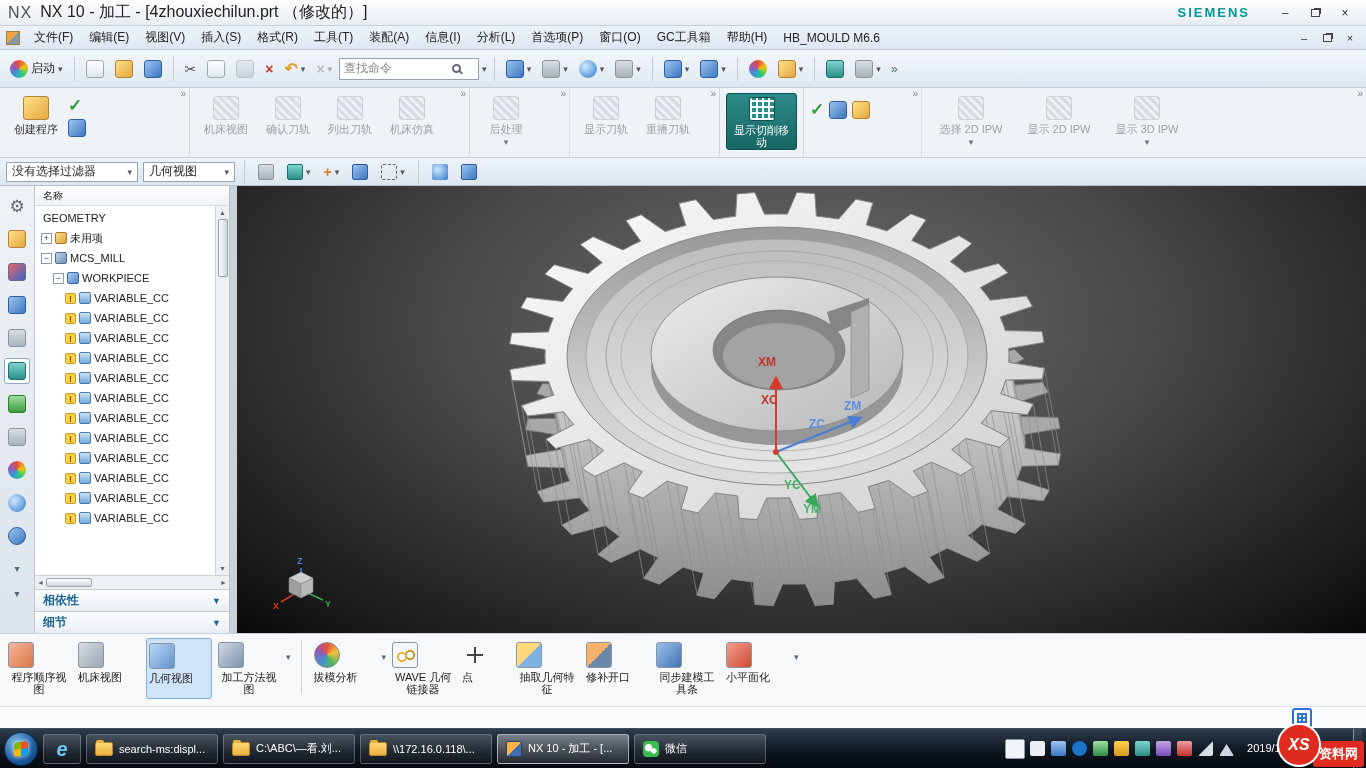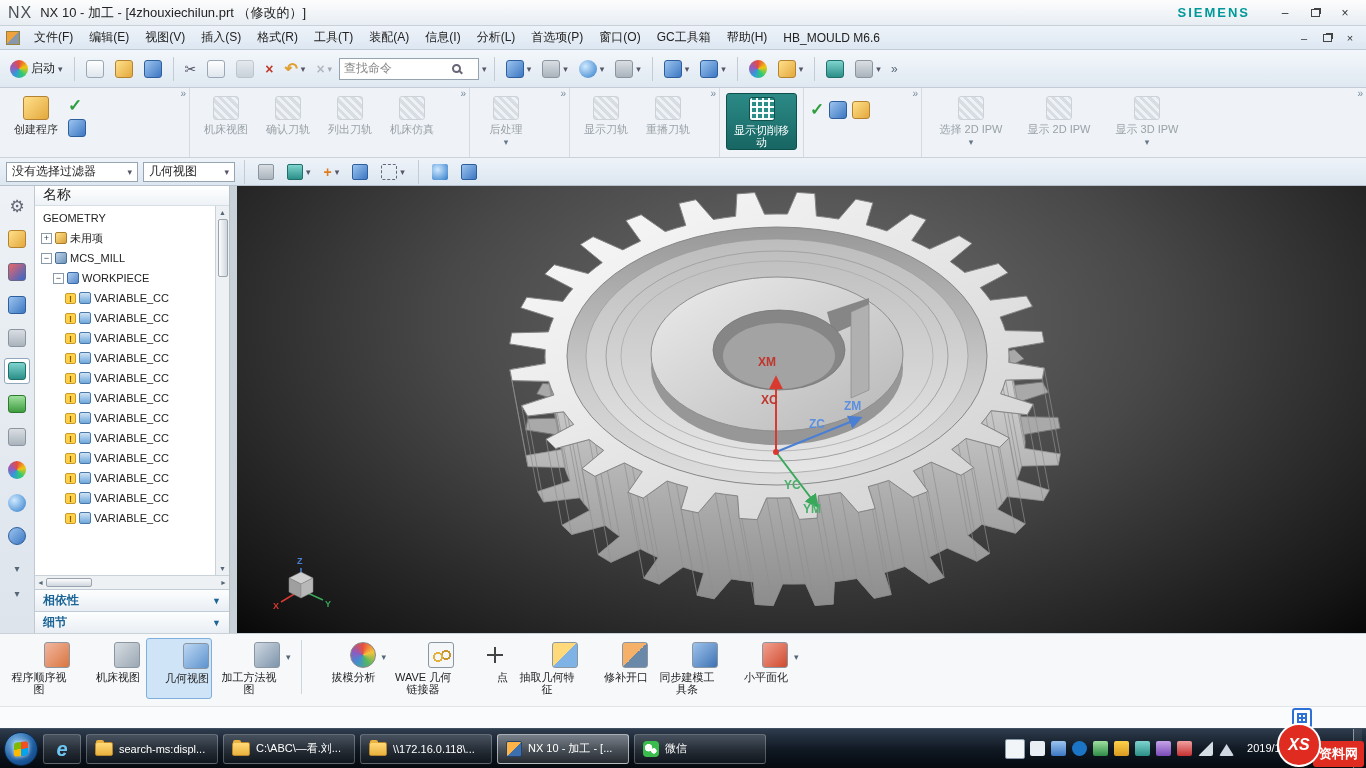--- a/index.html
+++ b/index.html
@@ -3,21 +3,21 @@
 <meta charset="utf-8">
 <style>
 *{margin:0;padding:0;box-sizing:border-box}
 html,body{width:1366px;height:768px;overflow:hidden}
 body{font-family:"Liberation Sans",sans-serif;font-size:12px;color:#222;background:#fff;position:relative}
 .abs{position:absolute}
 .vsep{width:1px;height:24px;background:#c3ccd5;margin:0 4px;flex:none}
 
 #titlebar{left:0;top:0;width:1366px;height:26px;background:linear-gradient(#fdfdfd,#e7edf3);border-bottom:1px solid #c8d0d8;display:flex;align-items:center;padding:0 8px;gap:8px}
 #nxlogo{font-weight:normal;font-size:16px;color:#4a5258;letter-spacing:1px}
-#apptitle{font-size:13px;color:#222}
+#apptitle{font-size:16px;color:#222}
 #brand{margin-left:auto;color:#009999;font-weight:bold;letter-spacing:2px;font-size:13px}
 .winctl{display:flex;gap:4px;margin-left:14px}
 .wbtn{width:26px;height:18px;display:flex;align-items:center;justify-content:center;font-size:12px;color:#333;border-radius:2px}
 .restbox{width:9px;height:8px;border:1px solid #444;box-shadow:2px -2px 0 -1px #444}
 
 #menubar{left:0;top:26px;width:1366px;height:24px;background:linear-gradient(#eef3f9,#dde7f2);border-bottom:1px solid #c2ccd6;display:flex;align-items:center;padding:0 6px;gap:2px}
 #menugrid{width:14px;height:14px;background:linear-gradient(135deg,#f0a23c 0 50%,#8898a8 50%);border:1px solid #98823c;margin-right:4px;flex:none}
 #menu-items{display:flex;align-items:center}
 .mitem{padding:3px 8px;border-radius:2px;white-space:nowrap}
 .mdictl{margin-left:auto;display:flex;gap:3px}
@@ -66,21 +66,21 @@
 
 #main{left:0;top:186px;width:1366px;height:447px;background:#e8ecf0}
 #rail{left:0;top:0;width:35px;height:447px;background:linear-gradient(#eef2f6,#dde4ec);border-right:1px solid #c0c8d0;display:flex;flex-direction:column;align-items:center;position:absolute}
 .rlic{width:26px;height:26px;border-radius:3px;margin-top:7px;display:flex;align-items:center;justify-content:center;flex:none}
 .rlic.active{background:#ffffff;border:1px solid #8fa8c0;box-shadow:0 0 0 1px #fff inset}
 .railchev{margin-top:14px;color:#567;font-size:10px}
 
 #navpanel{left:35px;top:0;width:195px;height:447px;background:#fff;border-right:1px solid #b8c0c8;display:flex;flex-direction:column;position:absolute}
 .ptitle{height:22px;display:flex;justify-content:space-between;align-items:center;padding:0 6px;border-bottom:1px solid #c2cad2;font-size:12px;background:#fbfcfe;flex:none}
 .undock{width:10px;height:9px;border:1px solid #445;flex:none}
-.phead{height:20px;border-bottom:1px solid #d5dde5;display:flex;padding:0 8px;font-size:14px;background:linear-gradient(#ffffff,#eef2f6);flex:none}
+.phead{height:20px;border-bottom:1px solid #d5dde5;display:flex;align-items:center;padding:0 8px;font-size:10px;background:linear-gradient(#ffffff,#eef2f6);flex:none}
 .tree{flex:1;position:relative;overflow:hidden;padding-top:2px}
 .trow{display:flex;align-items:center;gap:3px;height:20px;font-size:11px;white-space:nowrap;padding-right:16px}
 .texp{width:11px;height:11px;border:1px solid #8899aa;background:#fff;font-size:9px;line-height:9px;text-align:center;color:#345;flex:none}
 .tico{width:12px;height:12px;border-radius:2px;flex:none}
 .unic{background:linear-gradient(135deg,#ffe08a,#d9a23a);border:1px solid #a87d2c}
 .mcsic{background:linear-gradient(135deg,#bcd3e8,#6e93b8);border:1px solid #4a6f94}
 .wpic{background:linear-gradient(135deg,#aecdf0,#5588c8);border:1px solid #3a6aa8}
 .opic{background:linear-gradient(#cfe2f3,#6fa8dc);border:1px solid #4a79a8}
 .warn{width:11px;height:11px;background:#ffd24a;border:1px solid #c9992a;border-radius:2px;color:#7a5800;font-size:9px;font-weight:bold;text-align:center;line-height:10px;flex:none}
 .vscroll{position:absolute;right:0;top:0;bottom:0;width:14px;background:#eef1f4;border-left:1px solid #c9d1d9;display:flex;flex-direction:column;align-items:center}
@@ -89,21 +89,21 @@
 .hscroll{height:14px;background:#eef1f4;border-top:1px solid #c9d1d9;display:flex;align-items:center;padding:0 2px;gap:2px;flex:none}
 .hthumb{width:46px;height:9px;background:linear-gradient(#fdfdfd,#cfd6dd);border:1px solid #9aa4ae;border-radius:2px}
 .secbar{height:22px;display:flex;align-items:center;justify-content:space-between;padding:0 8px;background:linear-gradient(#fdfefe,#e9eef4);border-top:1px solid #c3ccd6;color:#1a6496;font-weight:bold;font-size:12px;flex:none}
 .secchev{color:#1a6496;font-size:9px}
 #splitter{left:230px;top:0;width:7px;height:447px;background:#c9d1d9;position:absolute}
 
 #viewport{left:237px;top:0;width:1129px;height:447px;position:absolute;background:radial-gradient(ellipse at 50% 30%,#6e6e6e 0%,#484848 45%,#161616 90%,#080808 100%)}
 #viewport svg{display:block}
 
 #bottombar{left:0;top:633px;width:1366px;height:73px;background:#f6f8fa;border-top:1px solid #c9d1d9;display:flex;align-items:flex-start;padding:4px 6px;gap:4px}
-.bbtn{width:66px;display:flex;flex-direction:column;align-items:flex-end;gap:3px;padding:4px 2px 2px;border-radius:3px}
+.bbtn{width:66px;display:flex;flex-direction:column;align-items:flex-start;gap:3px;padding:4px 2px 2px;border-radius:3px}
 .bbtn.active{background:#cfe4f7;border:1px solid #7fb0dd}
 .bico{width:26px;height:26px;border-radius:3px;border:1px solid #8a96a2;flex:none}
 .blabel{font-size:11px;line-height:12px;text-align:center;height:24px;overflow:hidden}
 .v1{background:linear-gradient(135deg,#f2b6a0,#d9763f)}
 .v2{background:linear-gradient(135deg,#d7dde3,#9aa7b3)}
 .v3{background:linear-gradient(135deg,#bcd7f2,#5e93cf)}
 .v4{background:linear-gradient(135deg,#cfd8e2,#7d94ab)}
 .t-draft{background:conic-gradient(#e94f3d,#f5c33b,#58b85c,#3f8fd2,#8e5bc0,#e94f3d);border-radius:50%;border-color:#888}
 .t-wave{background:radial-gradient(circle at 9px 14px,transparent 3px,#e3b23c 3px 5px,transparent 5px),radial-gradient(circle at 17px 12px,transparent 3px,#c8952f 3px 5px,transparent 5px),#f4f6f8}
 .t-point{background:linear-gradient(#444,#444) center/16px 2px no-repeat,linear-gradient(#444,#444) center/2px 16px no-repeat;border-color:transparent}

